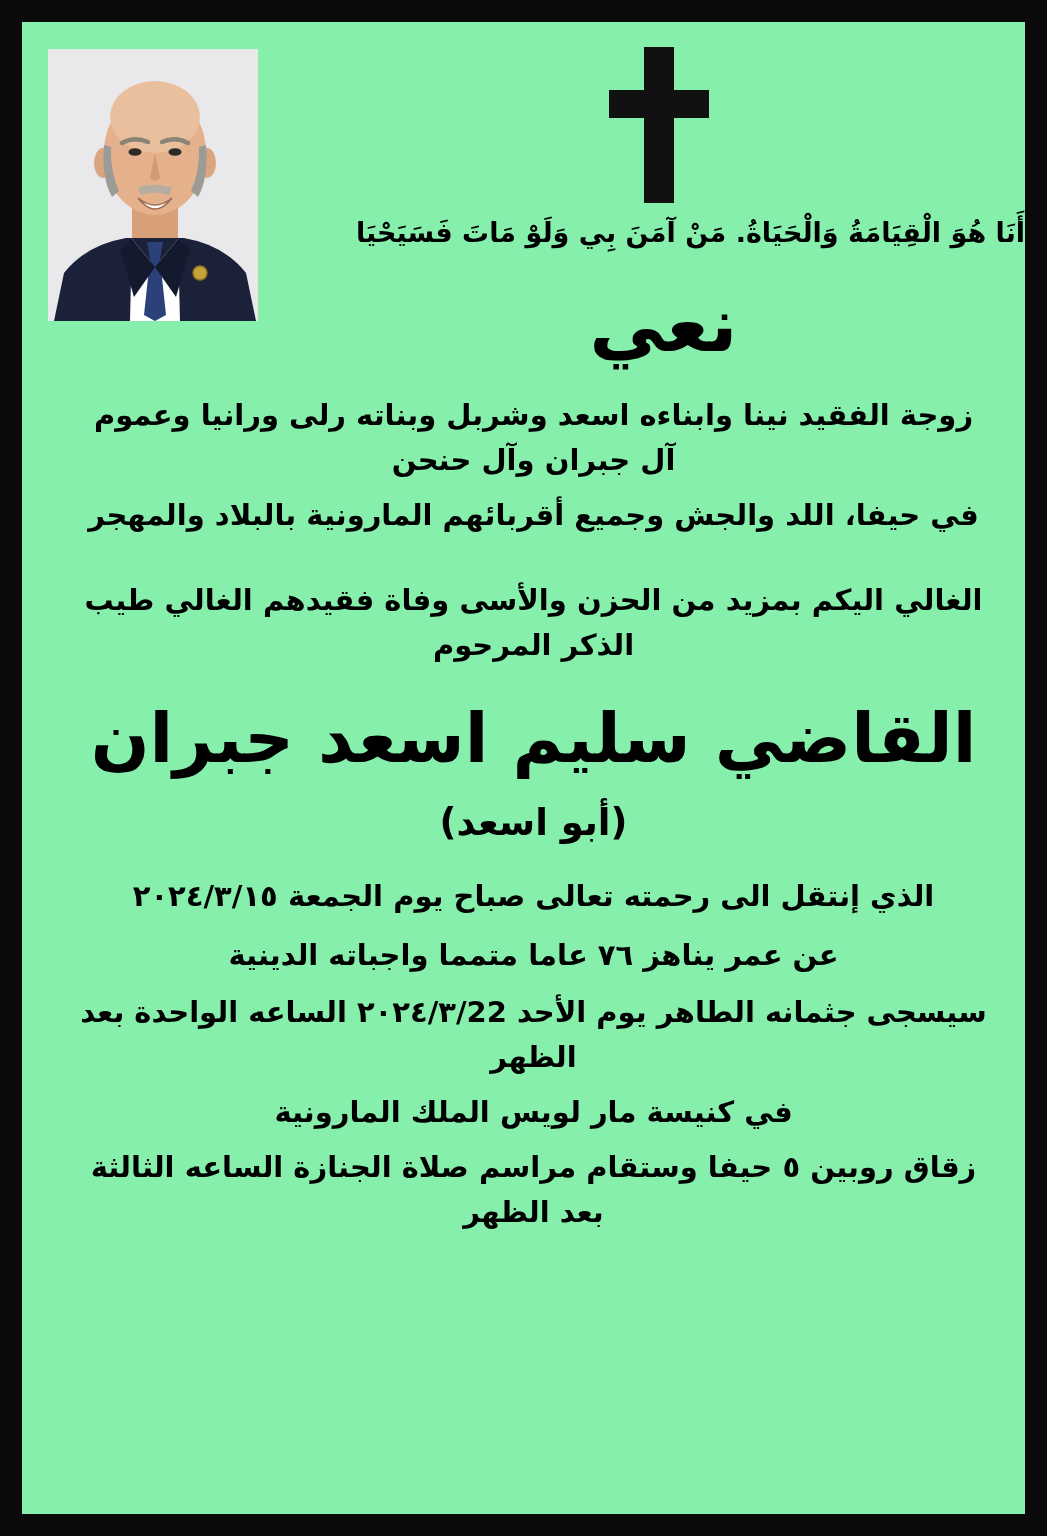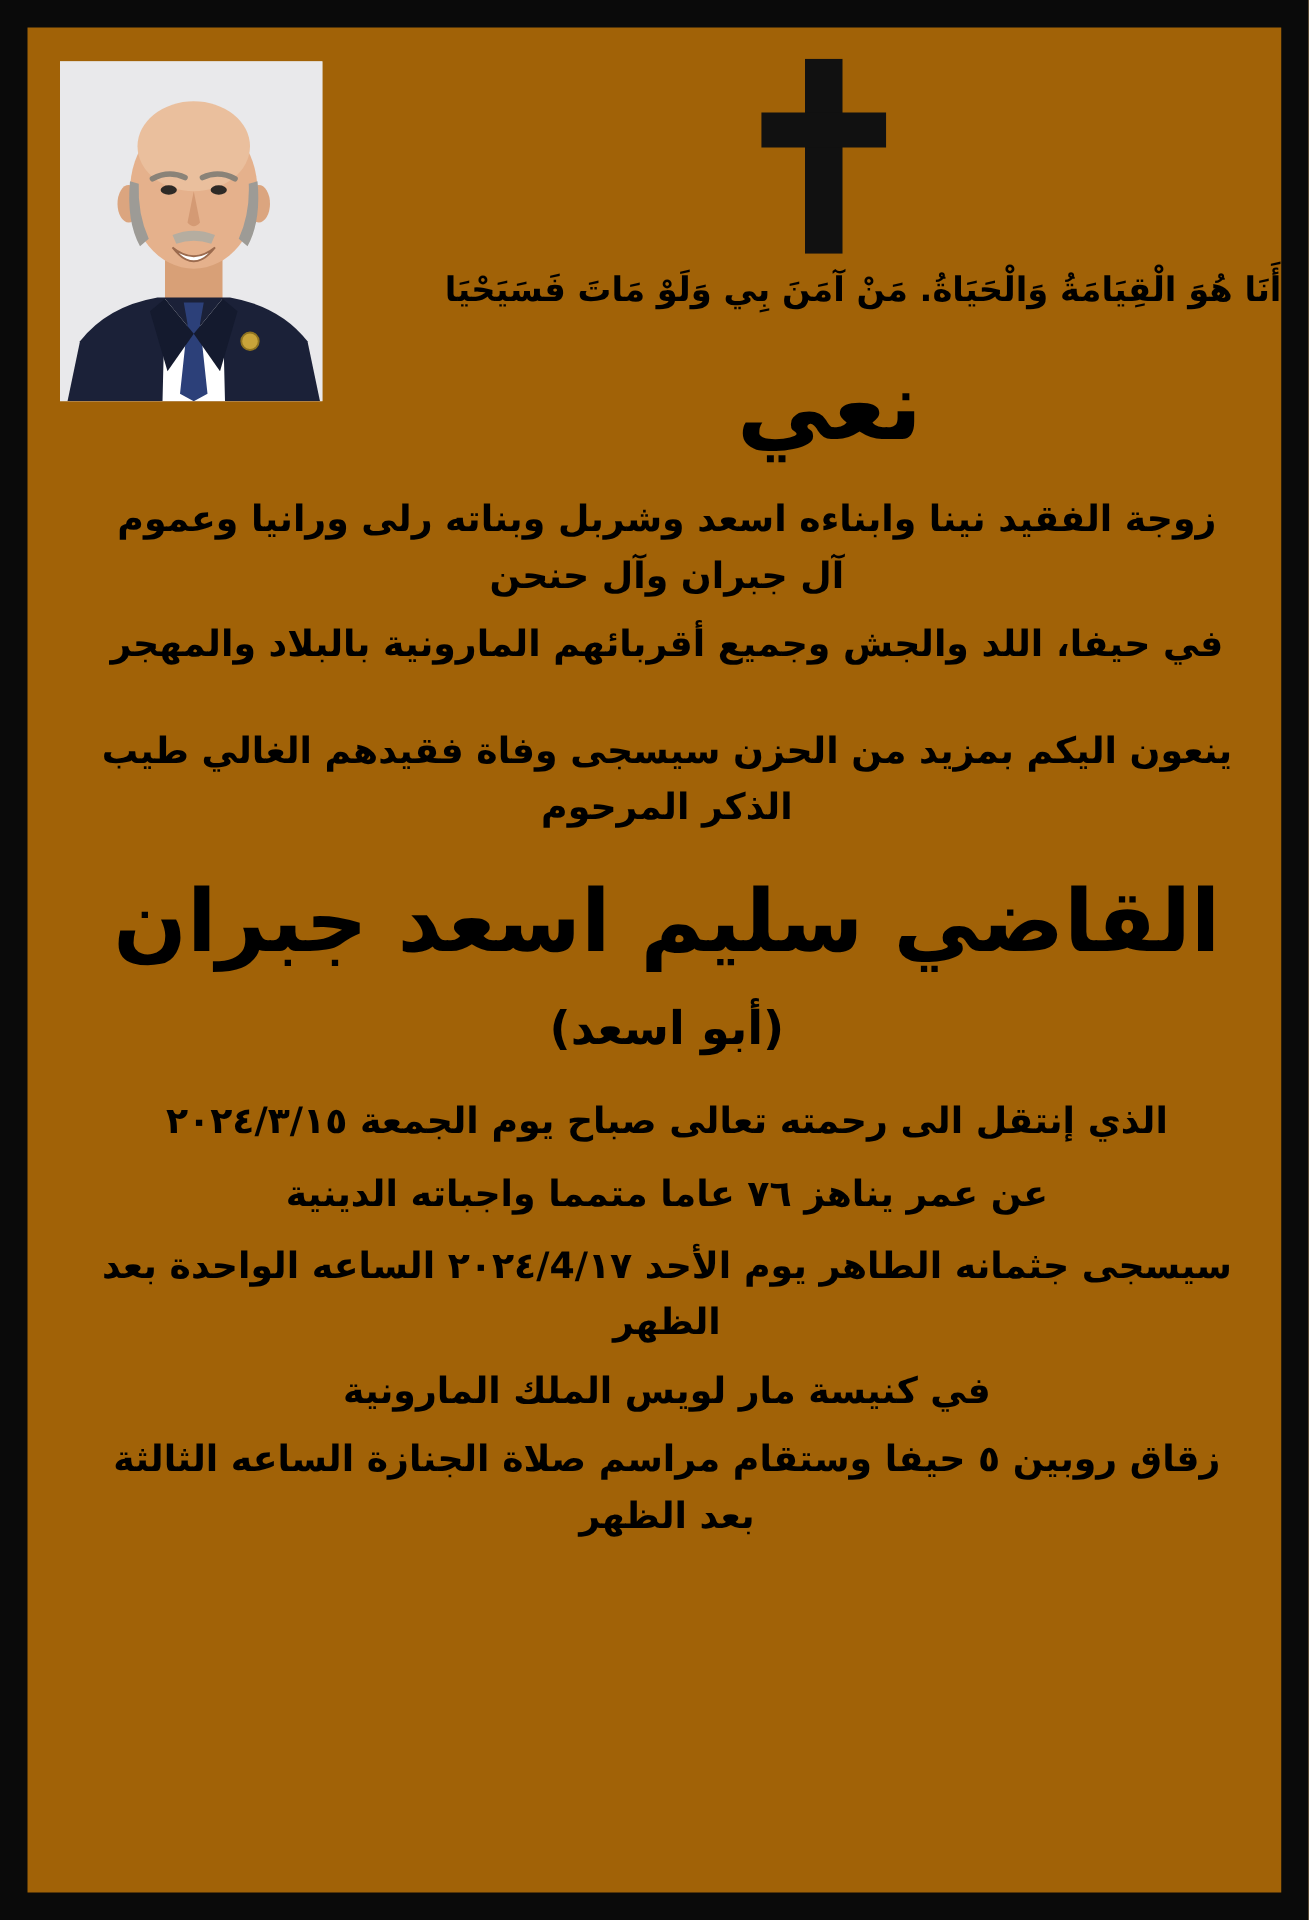--- a/index.html
+++ b/index.html
@@ -7,21 +7,21 @@
     padding: 0;
     background: #ffffff;
     font-family: "DejaVu Sans", sans-serif;
   }
   .page {
     position: relative;
     width: 1047px;
     height: 1536px;
     box-sizing: border-box;
     border: 22px solid #0a0a0a;
-    background: #a16207;
+    background: #86efac;
     overflow: hidden;
     padding-left: 20px;
   }
   .inner {
     position: relative;
     width: 100%;
     height: 100%;
   }
   
   .portrait {
@@ -145,26 +145,26 @@
           <rect x="0" y="43" width="100" height="28" fill="#111111"></rect>
         </svg>
       </div>
 
       <div class="verse">أَنَا هُوَ الْقِيَامَةُ  وَالْحَيَاةُ. مَنْ آمَنَ بِي وَلَوْ مَاتَ فَسَيَحْيَا</div>
 
       <div class="title">نعي</div>
 
       <div class="line family-1">زوجة الفقيد نينا وابناءه اسعد وشربل وبناته رلى ورانيا وعموم آل جبران وآل حنحن</div>
       <div class="line family-2">في حيفا، اللد والجش وجميع أقربائهم المارونية بالبلاد والمهجر</div>
-      <div class="line family-3">ينعون اليكم بمزيد من الحزن سيسجى وفاة  فقيدهم الغالي طيب الذكر المرحوم</div>
+      <div class="line family-3">الغالي اليكم بمزيد من الحزن والأسى وفاة  فقيدهم الغالي طيب الذكر المرحوم</div>
 
       <div class="deceased-name">القاضي سليم اسعد جبران</div>
       <div class="deceased-nickname">(أبو اسعد)</div>
 
       <div class="line detail-death">الذي إنتقل الى رحمته تعالى صباح يوم الجمعة ٢٠٢٤/٣/١٥</div>
       <div class="line detail-age">عن عمر يناهز ٧٦ عاما متمما واجباته الدينية</div>
-      <div class="line detail-viewing">سيسجى جثمانه الطاهر يوم الأحد ٢٠٢٤/4/١٧ الساعه الواحدة بعد الظهر</div>
+      <div class="line detail-viewing">سيسجى جثمانه الطاهر يوم الأحد ٢٠٢٤/٣/22 الساعه الواحدة بعد الظهر</div>
       <div class="line detail-church">في كنيسة مار لويس الملك المارونية</div>
       <div class="line detail-address">زقاق روبين ٥ حيفا وستقام مراسم صلاة الجنازة الساعه الثالثة بعد الظهر</div>
 
     </div>
   </div>
 </div>
 
 </body></html>

